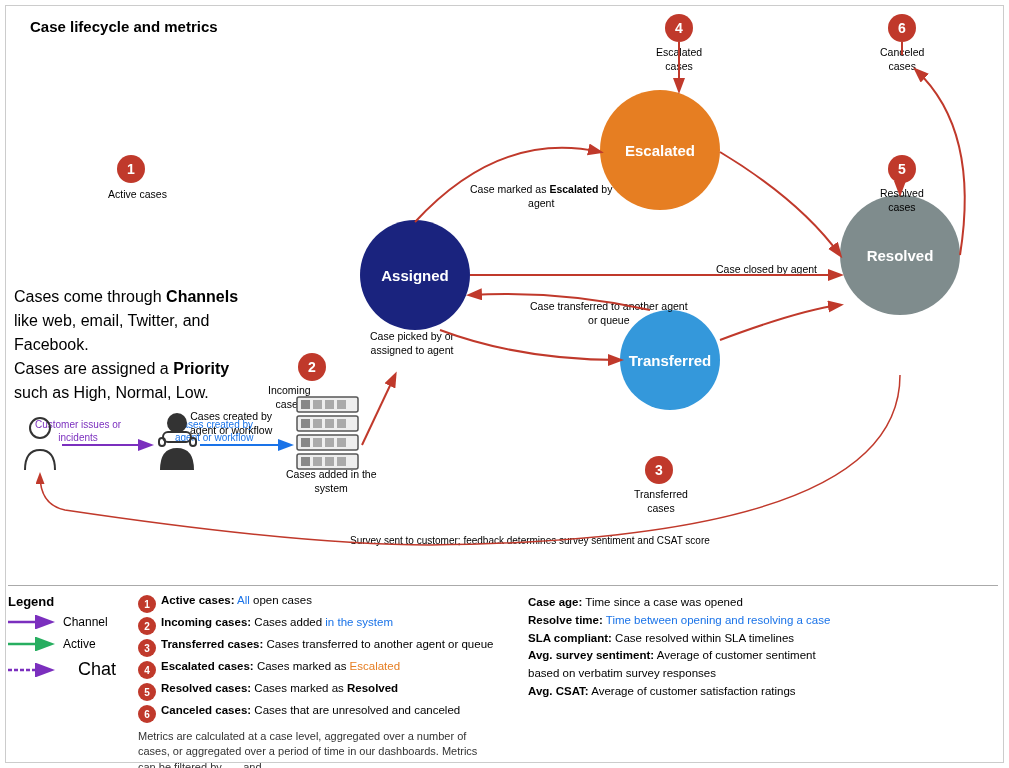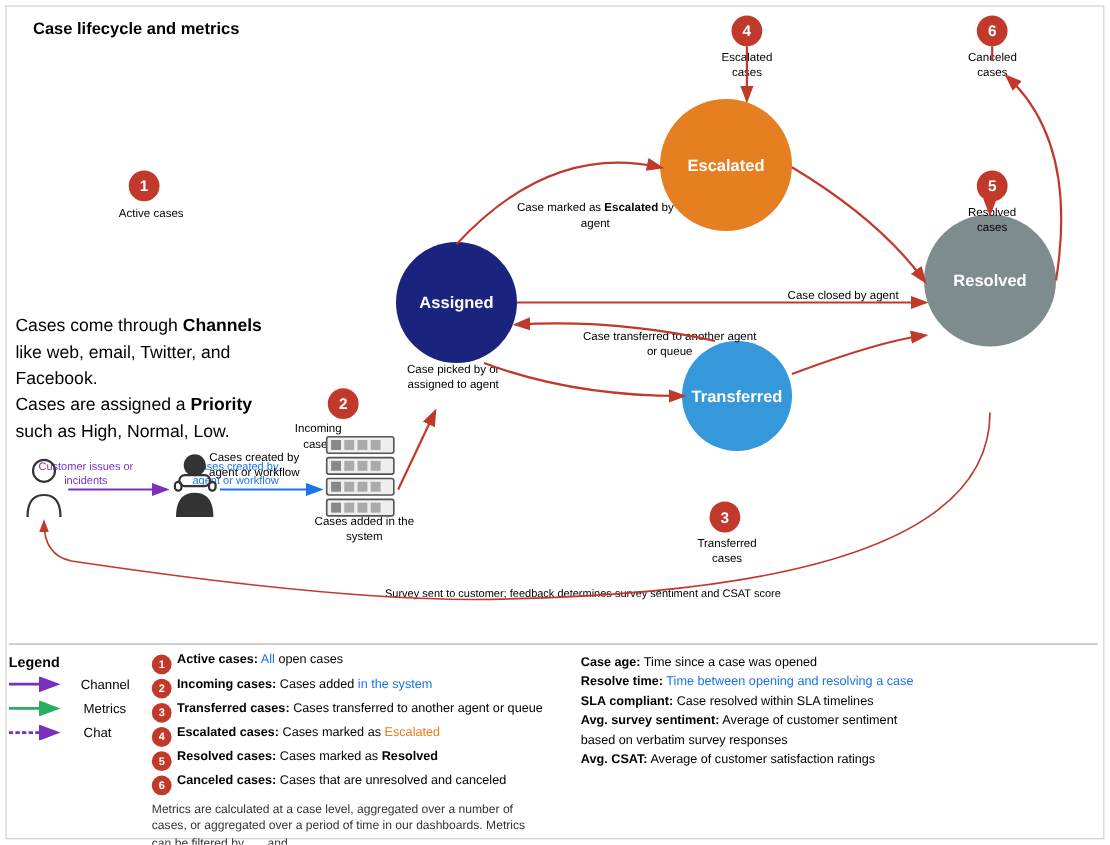--- a/index.html
+++ b/index.html
@@ -87,21 +87,20 @@
       padding-top: 8px;
     }
     .legend-title {
       font-weight: bold;
       font-size: 13px;
       margin-bottom: 6px;
     }
     .legend-item {
       display: flex; align-items: center;
       margin-bottom: 8px;
-      gap: 13px;
     }
 
     .metrics-col {
       float: left;
       margin-left: 20px;
       width: 360px;
     }
     .metrics-title {
       font-weight: bold;
       font-size: 13px;
@@ -312,32 +311,32 @@
     </div>
     <div class="legend-item">
       <svg width="50" height="14">
         <line x1="0" y1="7" x2="42" y2="7" stroke="#27ae60" stroke-width="2.5" marker-end="url(#arrowGreen2)"></line>
         <defs>
           <marker id="arrowGreen2" markerWidth="8" markerHeight="8" refX="6" refY="3" orient="auto">
             <path d="M0,0 L0,6 L8,3 z" fill="#27ae60"></path>
           </marker>
         </defs>
       </svg>
-      <span style="font-size:12px;margin-left:5px;">Metrics</span>
+      <span style="font-size:12px;margin-left:5px;">Active</span>
     </div>
     <div class="legend-item">
       <svg width="50" height="14">
         <line x1="0" y1="7" x2="42" y2="7" stroke="#7b2fbe" stroke-width="2.5" stroke-dasharray="4,2" marker-end="url(#arrowPurple3)"></line>
         <defs>
           <marker id="arrowPurple3" markerWidth="8" markerHeight="8" refX="6" refY="3" orient="auto">
             <path d="M0,0 L0,6 L8,3 z" fill="#7b2fbe"></path>
           </marker>
         </defs>
       </svg>
-      <span style="font-size:12px;margin-left:5px;">Chat</span>
+      <span style="font-size:18px;margin-left:20px;">Chat</span>
     </div>
   </div>
 
   <div class="metrics-col">
     <div class="metric-item">
       <div class="metric-circle">1</div>
       <span><strong>Active cases:</strong> <span class="blue-text">All</span> open cases</span>
     </div>
     <div class="metric-item">
       <div class="metric-circle">2</div>

